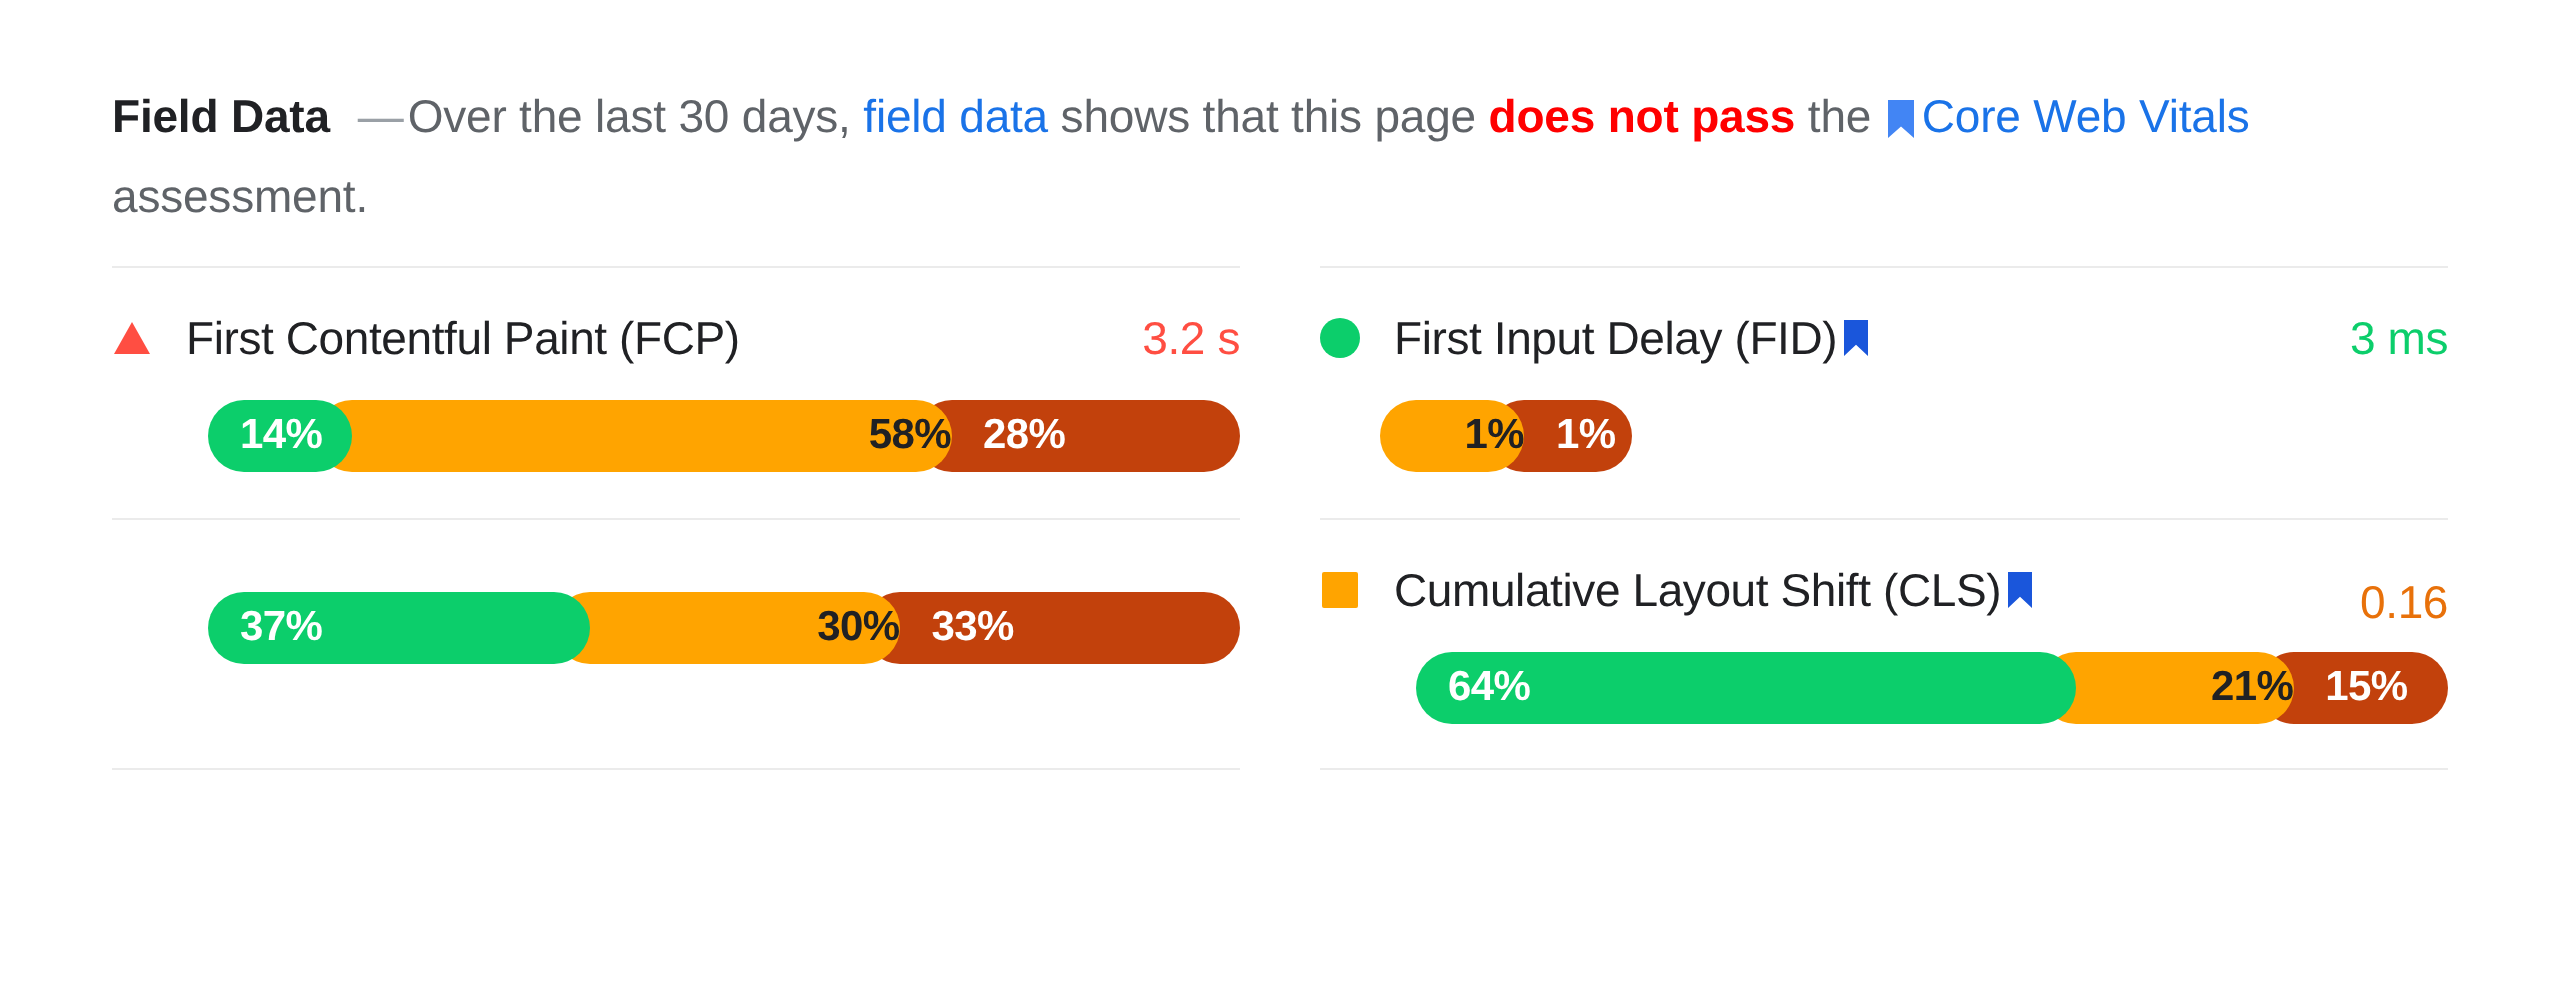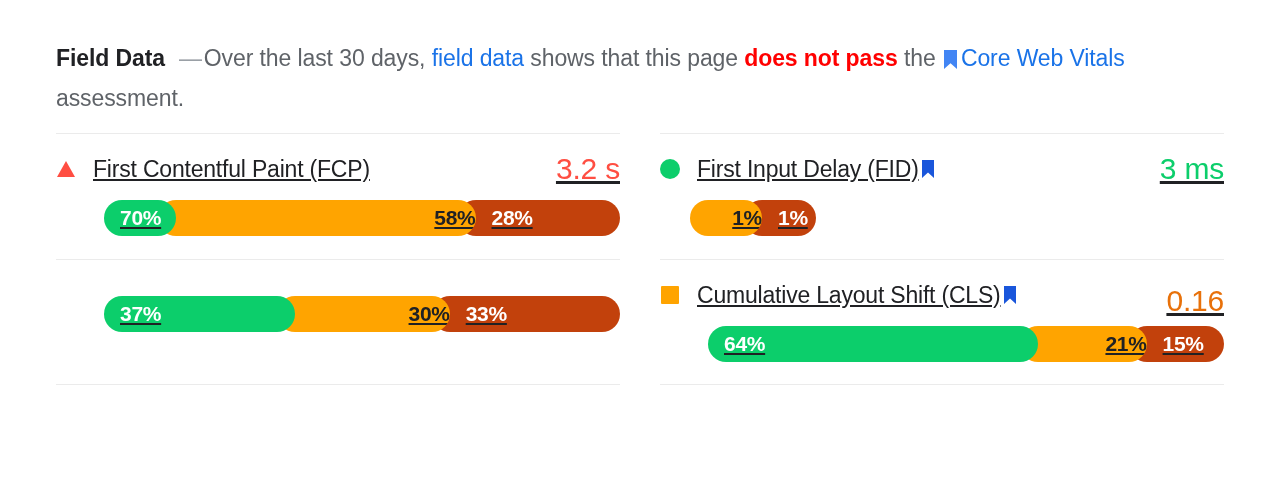--- a/index.html
+++ b/index.html
@@ -82,21 +82,20 @@
     top: 132px;
     width: 1168px;
     display: grid;
     grid-template-columns: 564px 1fr;
     column-gap: 40px;
   }
 
   .metric-cell {
     position: relative;
     padding-top: 1px;
-    text-decoration: underline;
   }
 
   .metric-divider {
     height: 1px;
     background: #ebebeb;
     width: 100%;
   }
 
   .metric-body {
     padding: 20px 0 22px 0;
@@ -121,21 +120,21 @@
 
   .metric-name {
     font-size: 23px;
     color: #202124;
     white-space: nowrap;
     letter-spacing: -0.2px;
   }
 
   .metric-value {
     margin-left: auto;
-    font-size: 30px;
+    font-size: 23px;
     white-space: nowrap;
     letter-spacing: -0.2px;
   }
 
   
   .metric-bar {
     margin: 16px 0 0 48px;
     height: 36px;
     display: flex;
     align-items: stretch;
@@ -181,21 +180,21 @@
           <span class="metric-status">
             <svg width="20" height="18" viewBox="0 0 20 18">
                 <path d="M10 1 L19 17 H1 Z" fill="#FF4E42"></path>
               </svg>
           </span>
           <span class="metric-name">First Contentful Paint (FCP)</span>
           <span class="metric-value" style="color: rgb(255, 78, 66);">3.2 s</span>
         </div>
         <div class="metric-bar">
           <div class="bar-seg bar-seg-good" style="width: 72.24px; flex: 0 0 auto;">
-            <span class="bar-label">70%</span>
+            <span class="bar-label">14%</span>
           </div>
           <div class="bar-seg bar-seg-avg" style="width: 317.28px; flex: 0 0 auto;">
             <span class="bar-label">58%</span>
           </div>
           <div class="bar-seg bar-seg-poor" style="width: 162.48px; flex: 0 0 auto;">
             <span class="bar-label">28%</span>
           </div>
         </div>
       </div>
     </div>

